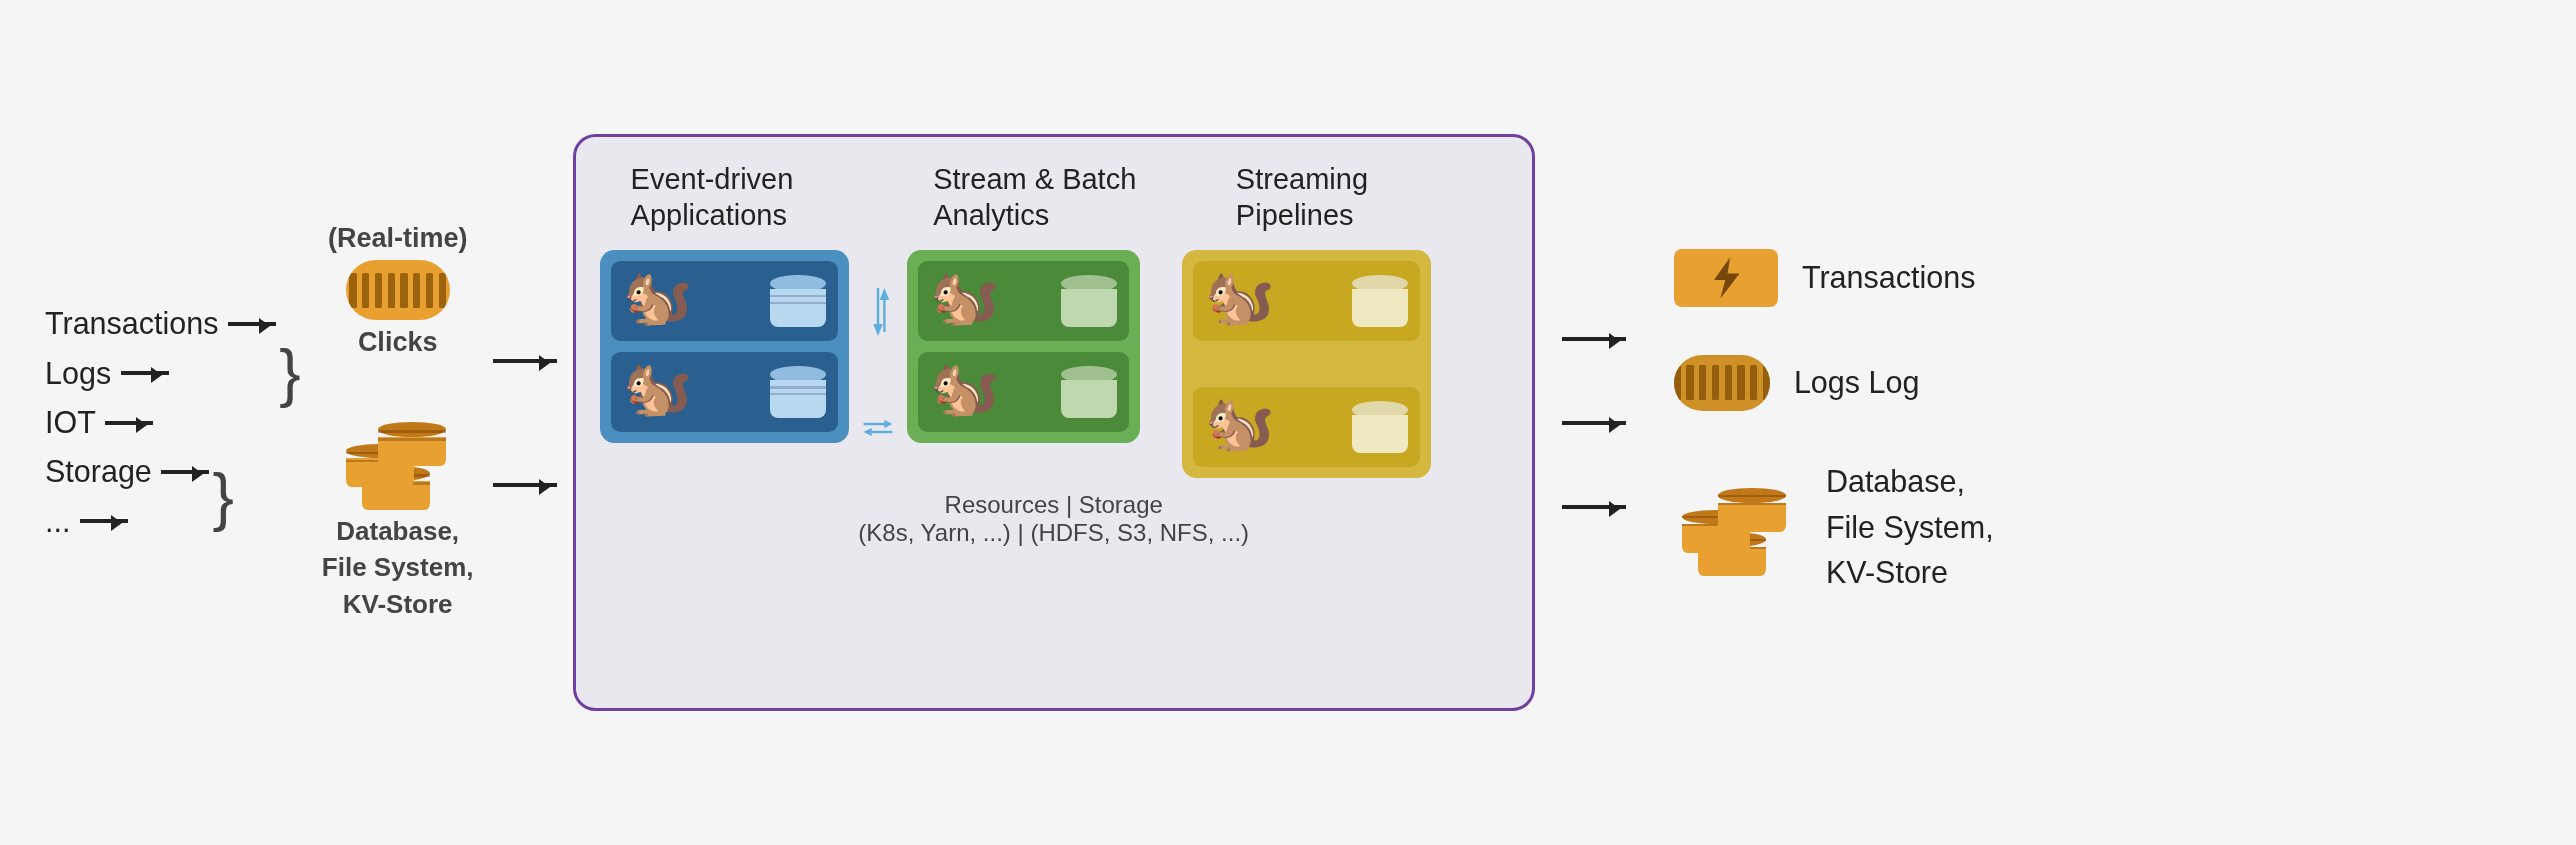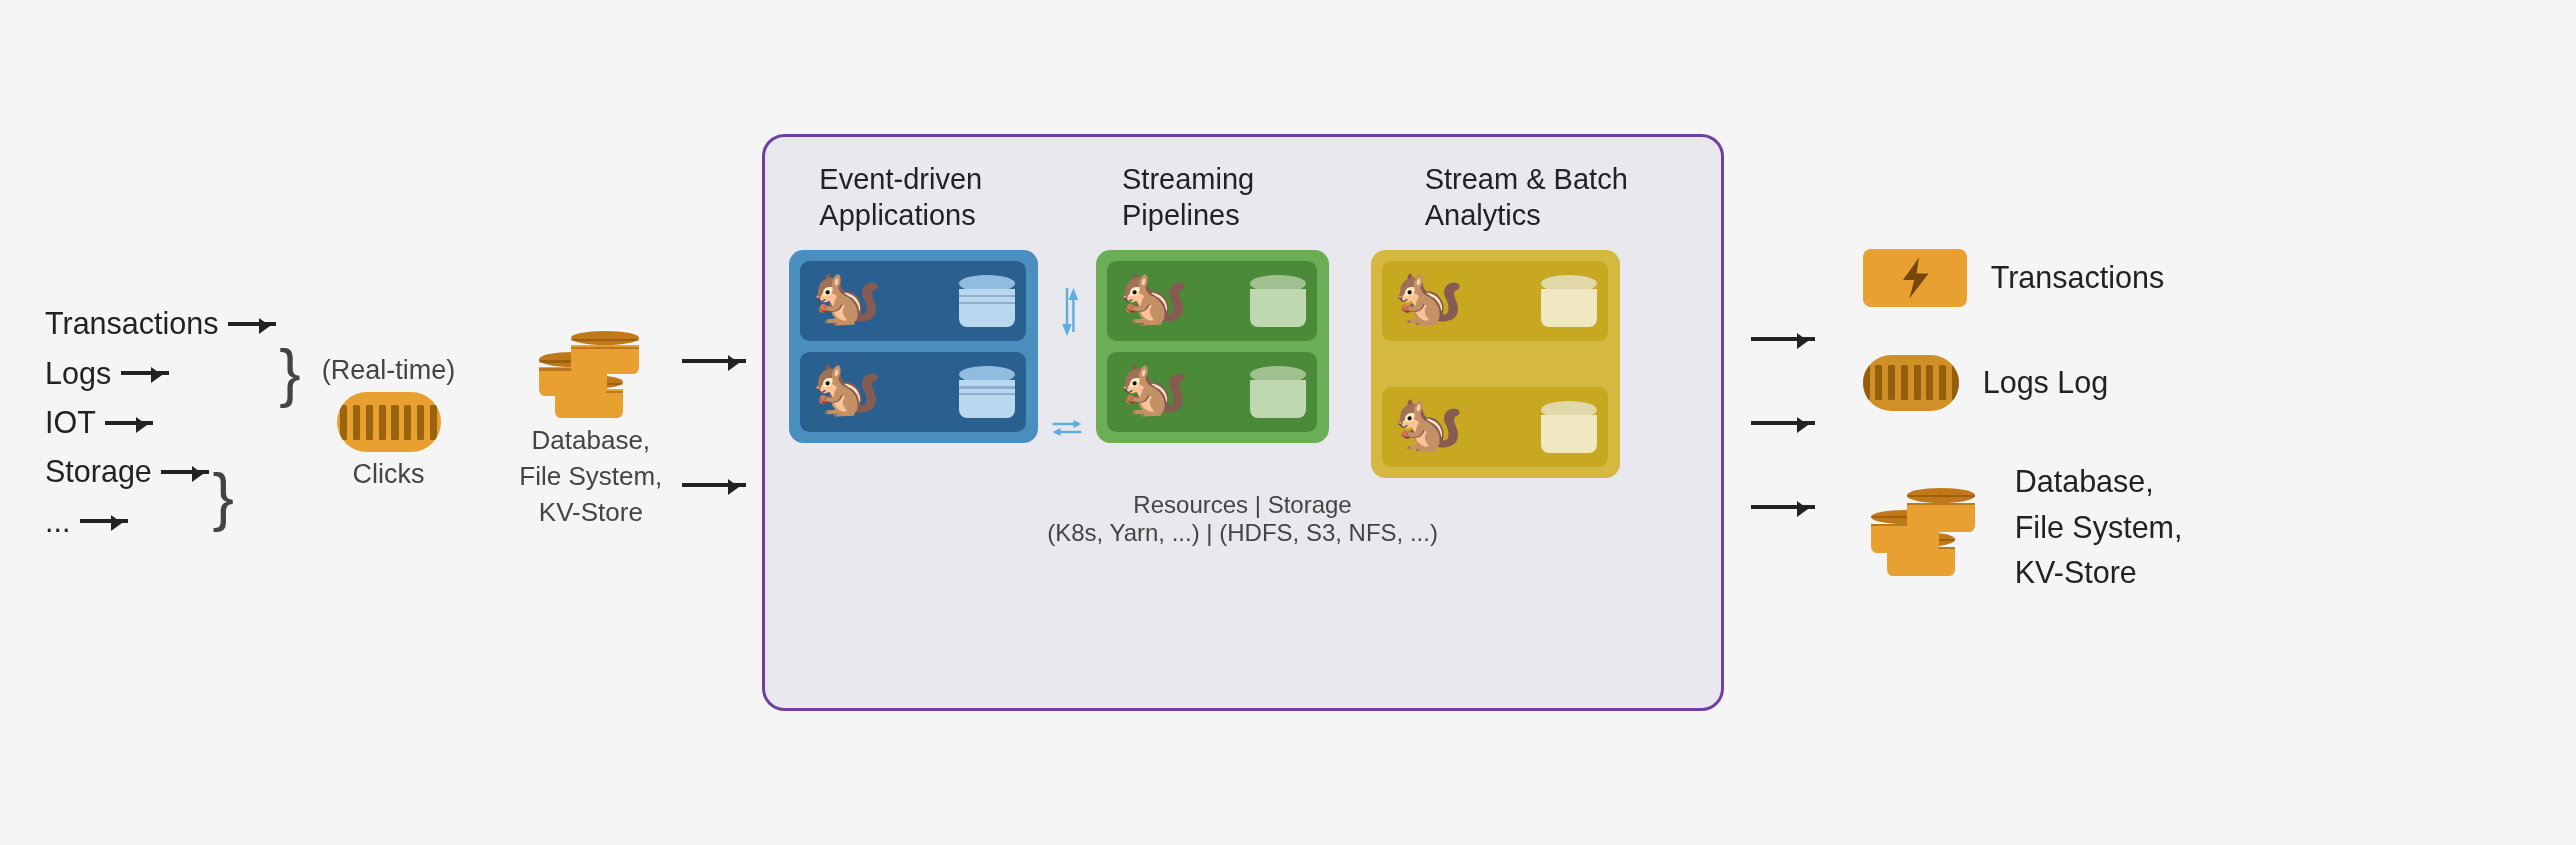--- a/index.html
+++ b/index.html
@@ -338,21 +338,21 @@
         </div>
         <div class="input-label">
           <span>...</span>
           <span class="arrow-right"></span>
         </div>
       </div>
       <span class="curly-brace-right">}</span>
     </div>
   </div>
 
-  <div style="display:flex;flex-direction:row;gap:64px;align-items:center;margin-right:16px;">
+  <div style="display:flex;flex-direction:column;gap:48px;align-items:center;margin-right:16px;font-weight:bold;">
 
     <div style="display:flex;flex-direction:column;align-items:center;gap:6.4px;">
       <div class="paren-label">(Real-time)</div>
       <div class="kafka-body" style="width:104px;height:60px;border-radius:30.5px;">
         <div class="kafka-stripes">
           <div class="kafka-stripe"></div>
           <div class="kafka-stripe"></div>
           <div class="kafka-stripe"></div>
           <div class="kafka-stripe"></div>
           <div class="kafka-stripe"></div>
@@ -404,23 +404,23 @@
     <div class="arrow-right" style="width:64px;"></div>
     <div class="arrow-right" style="width:64px;"></div>
   </div>
 
   <div class="main-box">
 
     <div class="column-headers">
       <div class="col-header">
         Event-driven<br>Applications
       </div>
+      <div class="col-header">Stream &amp; Batch<br>Analytics</div>
       <div class="col-header" style="white-space:pre-line;">Streaming
 Pipelines</div>
-      <div class="col-header">Stream &amp; Batch<br>Analytics</div>
     </div>
 
     <div class="grid-area">
 
       <div class="blue-panel">
 
         <div class="panel-cell cell-blue">
           <div class="squirrel">🐿️</div>
           <div class="mini-cyl blue-cyl">
             <div class="mini-cyl-top"></div>

